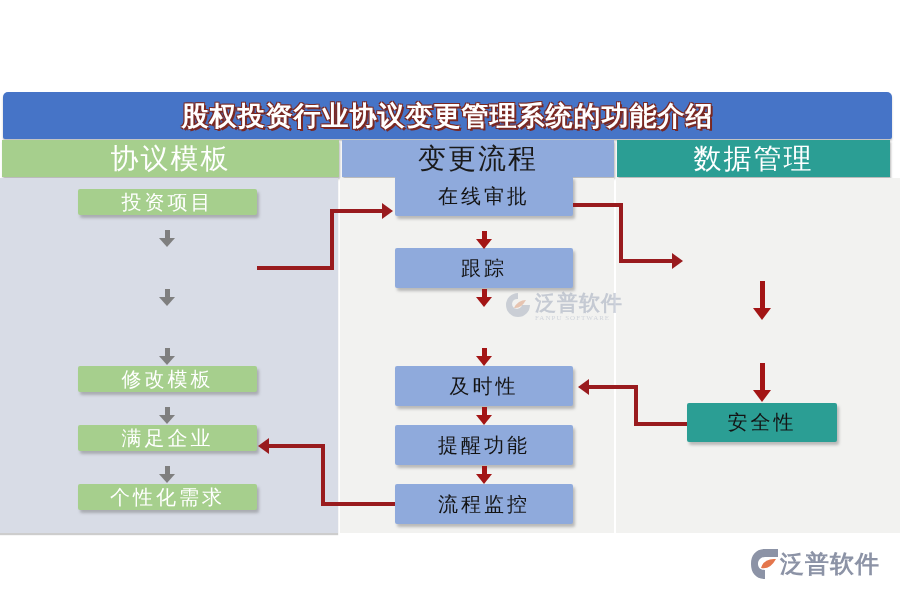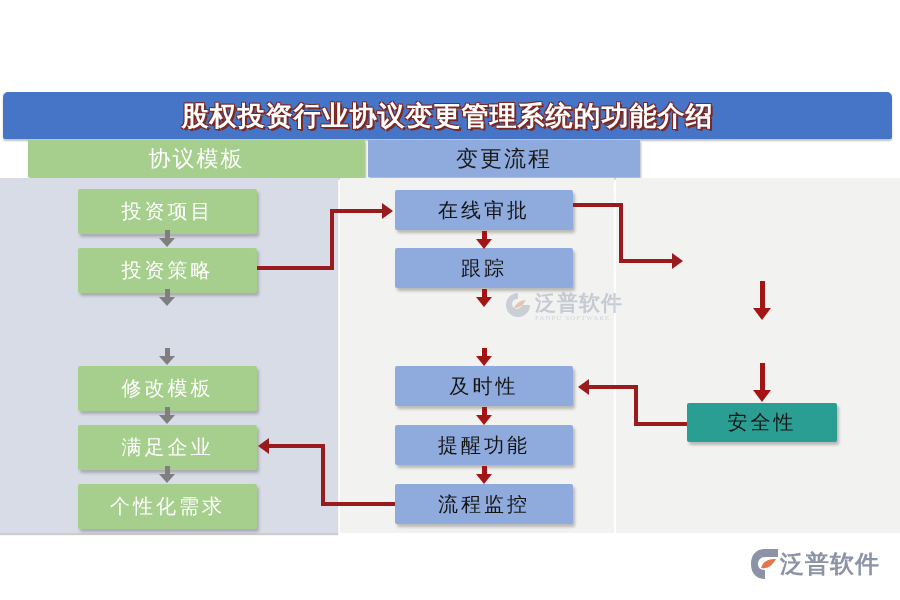--- a/index.html
+++ b/index.html
@@ -15,41 +15,40 @@
   }
   .title-bar span {
     color:#ffffff; font-size:27px; font-weight:bold; letter-spacing:1px;
     text-shadow:-1px -1px 0 #7a2822, 1px -1px 0 #7a2822, -1px 1px 0 #7a2822, 2px 2px 0 #7a2822;
   }
 
   
   .col-header {
     position:absolute; top:140px; height:37px;
     display:flex; align-items:center; justify-content:center;
-    font-size:22px; letter-spacing:2px;
+    font-size:28px; letter-spacing:2px;
     box-shadow:1px 2px 2px rgba(110,110,110,.5);
-    margin-left:26px;
   }
   .hdr-green { left:2px;   width:337px; background:#a6cf8d; color:#ffffff; }
   .hdr-blue  { left:342px; width:272px; background:#8faadc; color:#1a1a1a; }
   .hdr-teal  { left:617px; width:273px; background:#2b9e94; color:#ffffff; }
 
   
   .panel { position:absolute; top:178px; height:355px; }
   .panel-left  { left:0;     width:338px; background:#d8dce6; box-shadow:0 2px 1px rgba(130,130,130,.4); }
   .panel-mid   { left:340px; width:274px; background:#f2f2f0; }
   .panel-right { left:616px; width:284px; background:#f2f2f0; }
 
   
   .box {
     position:absolute; display:flex; align-items:center; justify-content:center;
     font-size:20px; letter-spacing:3px; border-radius:2px;
     box-shadow:2px 3px 3px rgba(100,100,100,.4);
   }
-  .box-green { left:78px;  width:179px; height:45px; background:#a6cf8d; color:#ffffff; }
+  .box-green { left:78px;  width:179px; height:26px; background:#a6cf8d; color:#ffffff; }
   .box-blue  { left:395px; width:178px; height:40px; background:#8faadc; color:#141414; }
   .box-teal  { left:687px; width:150px; height:39px; background:#2b9e94; color:#141414; }
 
   
   .mini-arrow { position:absolute; width:16px; }
   .mini-arrow .stem { margin:0 auto; width:5px; height:8px; }
   .mini-arrow .head { margin:0 auto; width:0; height:0;
     border-left:8px solid transparent; border-right:8px solid transparent; }
   .gray .stem { background:#7f7f7f; }
   .gray .head { border-top:9px solid #7f7f7f; }
@@ -88,27 +87,27 @@
 <body>
 
 <div class="stage">
 
   <div class="title-bar">
     <span>股权投资行业协议变更管理系统的功能介绍</span>
   </div>
 
   <div class="col-header hdr-green">协议模板</div>
   <div class="col-header hdr-blue">变更流程</div>
+  <div class="col-header hdr-teal">数据管理</div>
 
   <div class="panel panel-left"></div>
   <div class="panel panel-mid"></div>
   <div class="panel panel-right"></div>
 
   <div class="box box-green" style="top:189px">投资项目</div>
-  <div class="box box-green" style="top:248px">投资策略</div>
   <div class="box box-green" style="top:425px">满足企业</div>
   <div class="box box-green" style="top:366px">修改模板</div>
   <div class="box box-green" style="top:484px">个性化需求</div>
 
   <div class="mini-arrow gray" style="left:159px; top:230px">
       <div class="stem"></div>
       <div class="head"></div>
     </div>
   <div class="mini-arrow gray" style="left:159px; top:289px">
       <div class="stem"></div>
@@ -120,21 +119,21 @@
     </div>
   <div class="mini-arrow gray" style="left:159px; top:407px">
       <div class="stem"></div>
       <div class="head"></div>
     </div>
   <div class="mini-arrow gray" style="left:159px; top:466px">
       <div class="stem"></div>
       <div class="head"></div>
     </div>
 
-  <div class="box box-blue" style="top:190px">在线审批</div>
+  <div class="box box-blue" style="top:176px">在线审批</div>
   <div class="box box-blue" style="top:248px">跟踪</div>
   <div class="box box-blue" style="top:366px">及时性</div>
   <div class="box box-blue" style="top:425px">提醒功能</div>
   <div class="box box-blue" style="top:484px">流程监控</div>
 
   <div class="mini-arrow red" style="left:476px; top:231px">
       <div class="stem"></div>
       <div class="head"></div>
     </div>
   <div class="mini-arrow red" style="left:476px; top:289px">

